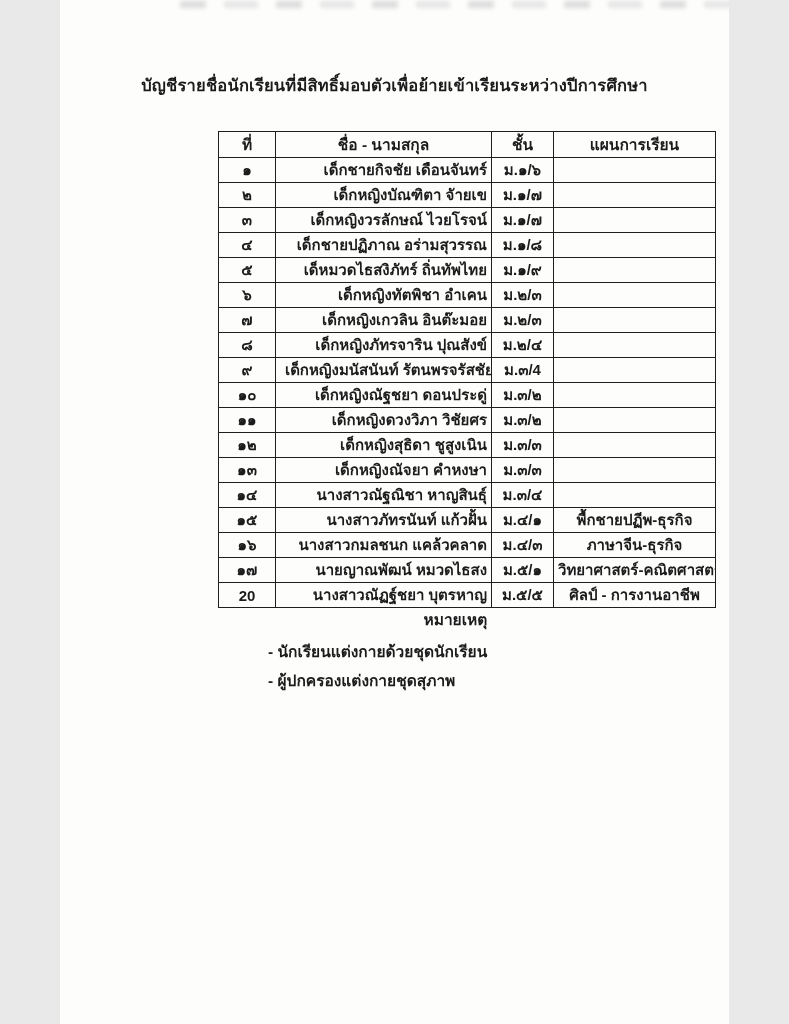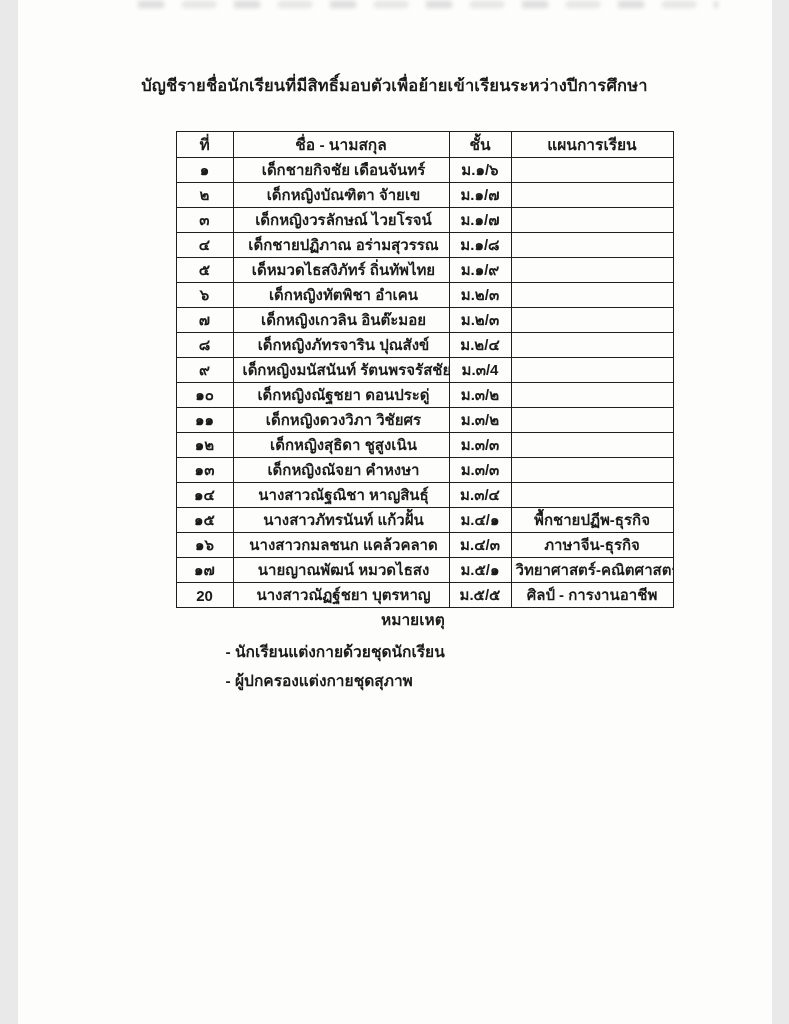--- a/index.html
+++ b/index.html
@@ -1,21 +1,21 @@
 <!DOCTYPE html>
 <html lang="th"><head>
 <meta charset="utf-8">
 <style>
   * { margin: 0; padding: 0; box-sizing: border-box; }
   html, body { background: #e9e9e9; }
   body { font-family: "Liberation Sans", "DejaVu Sans", sans-serif; }
 
   .page {
     position: relative;
-    width: 754px;
+    width: 669px;
     height: 1024px;
     margin: 0 auto;
     background: #fdfdfc;
     color: #1b1b1b;
     overflow: hidden;
   }
 
   
   .scan-artifact-top {
     position: absolute;
@@ -64,21 +64,21 @@
     vertical-align: middle;
     font-weight: 600;
     white-space: nowrap;
     overflow: hidden;
   }
   table.roster th {
     font-weight: 700;
     font-size: 15.5px;
   }
   table.roster td.cell-name {
-    text-align: center;
+    text-align: right;
     padding-left: 9px;
   }
 
   .notes {
     position: absolute;
     top: 607px;
     left: 160px;
     font-size: 15.5px;
   }
   .notes-heading {

